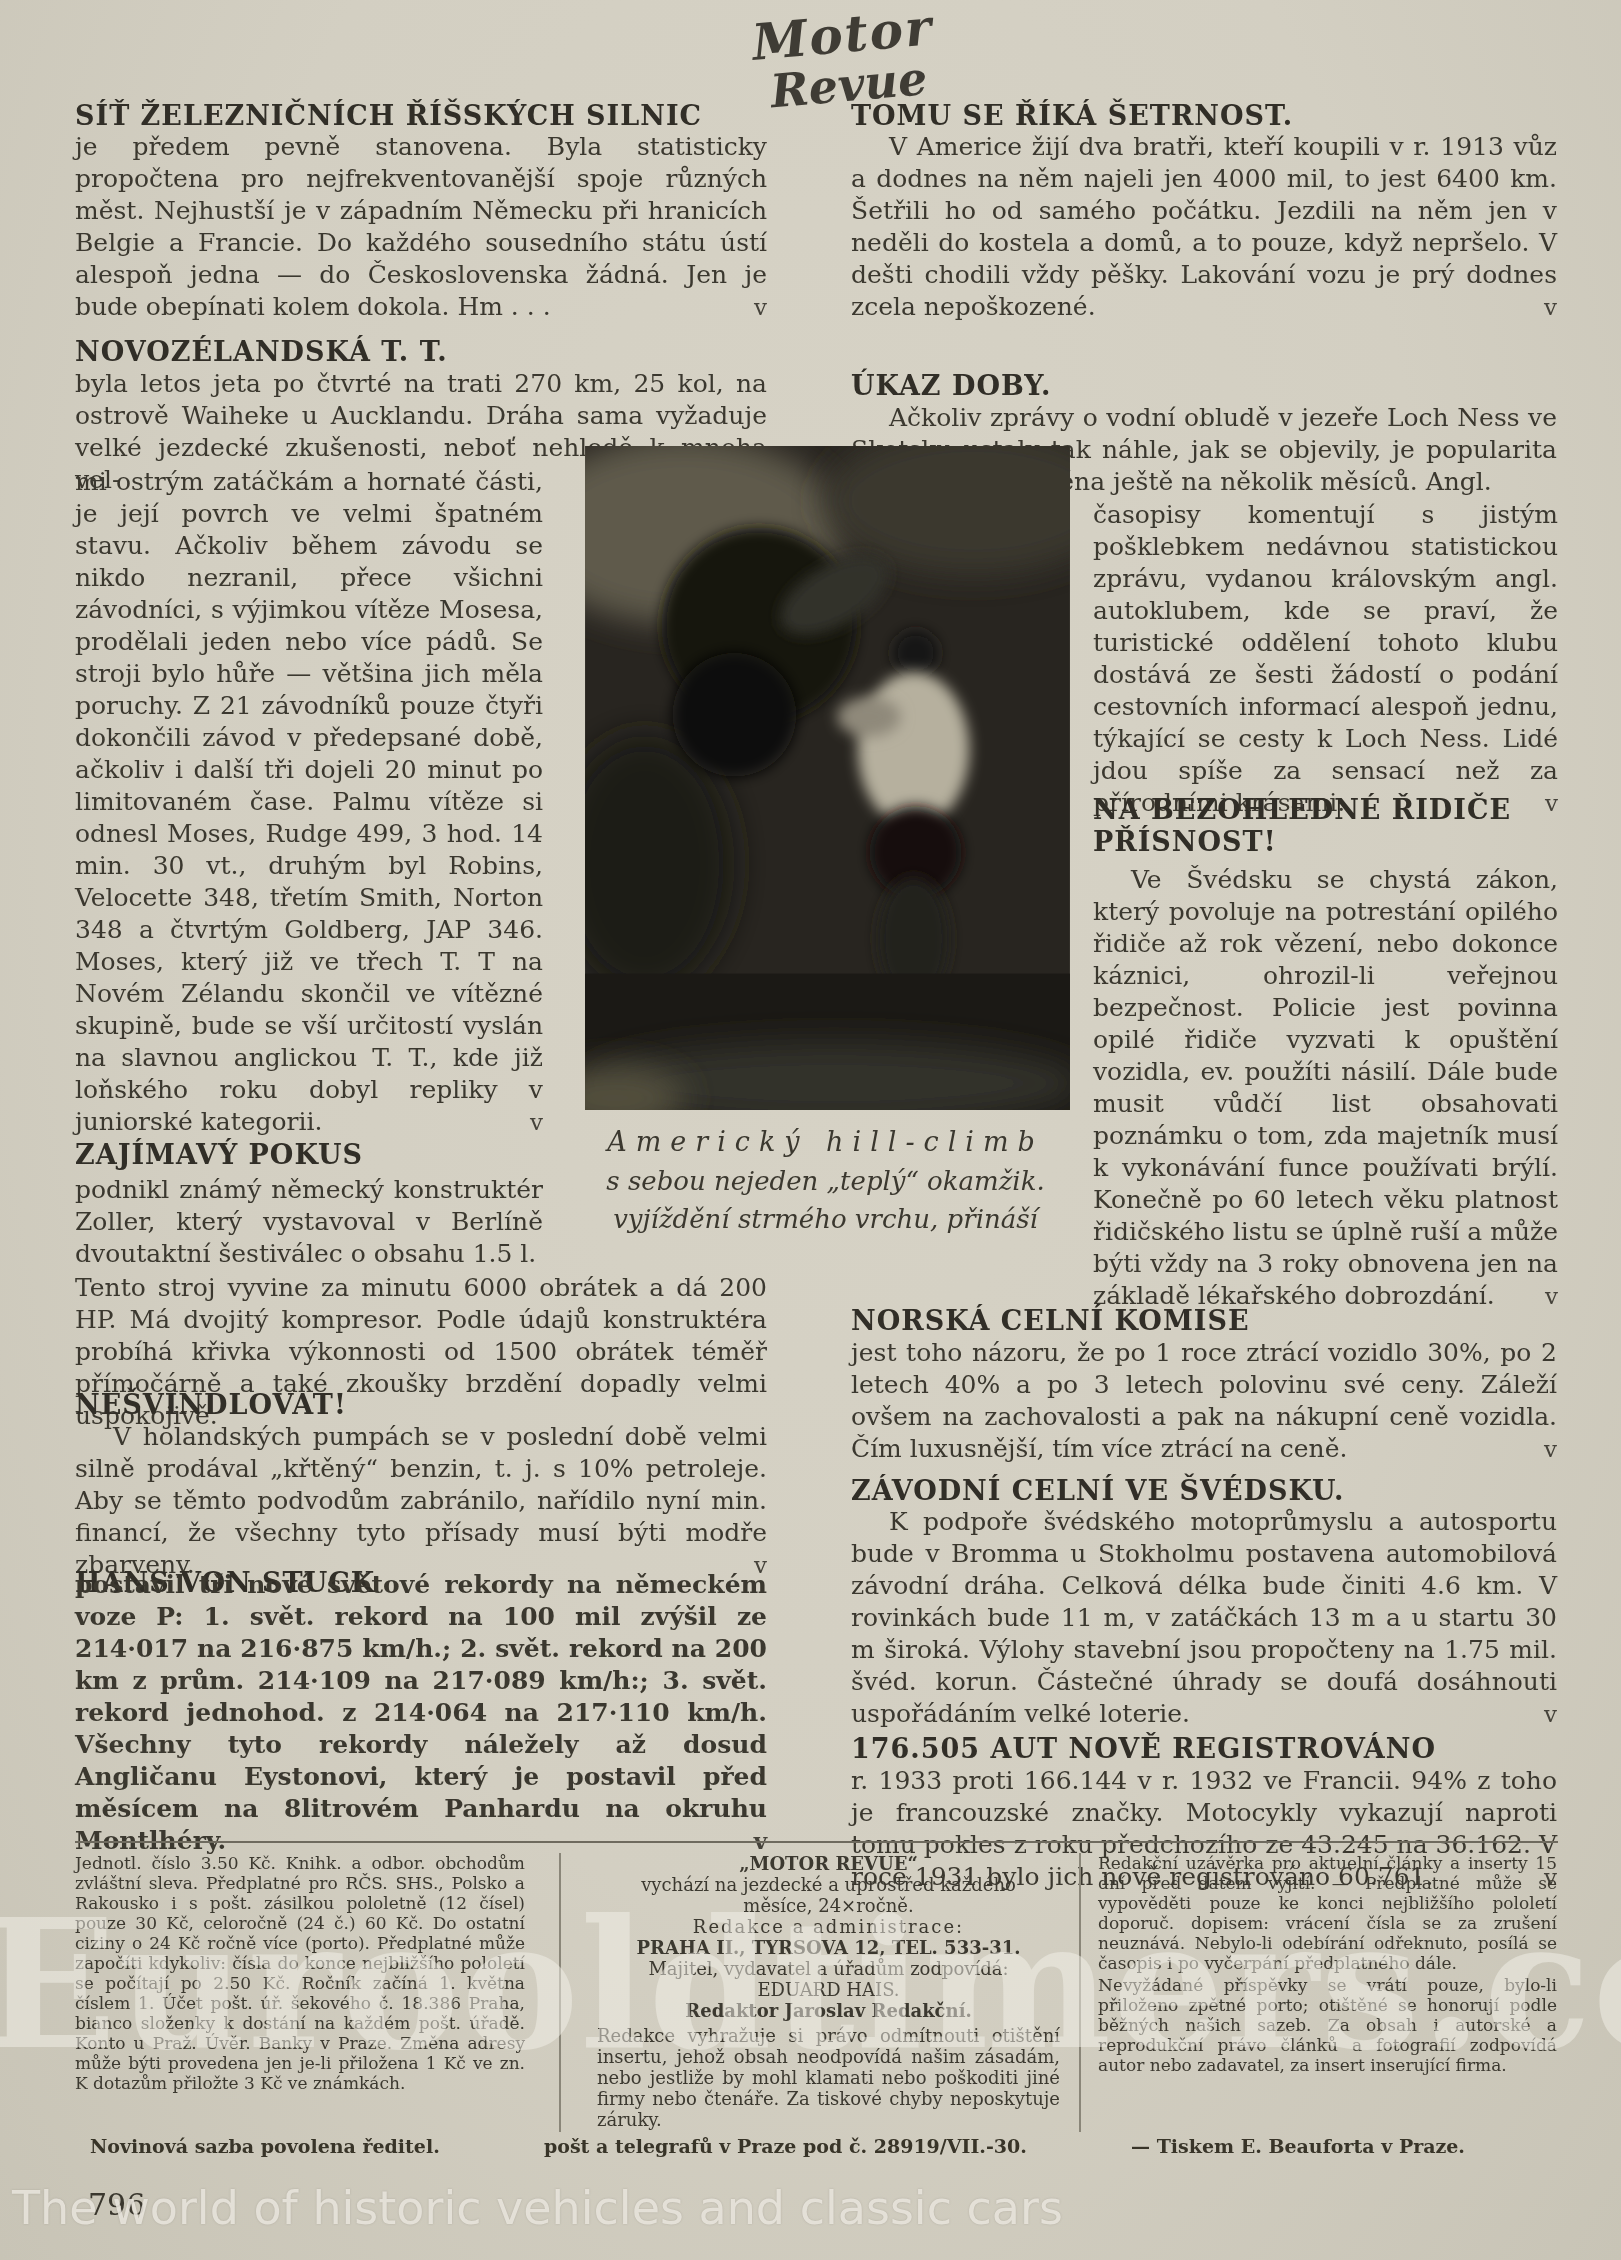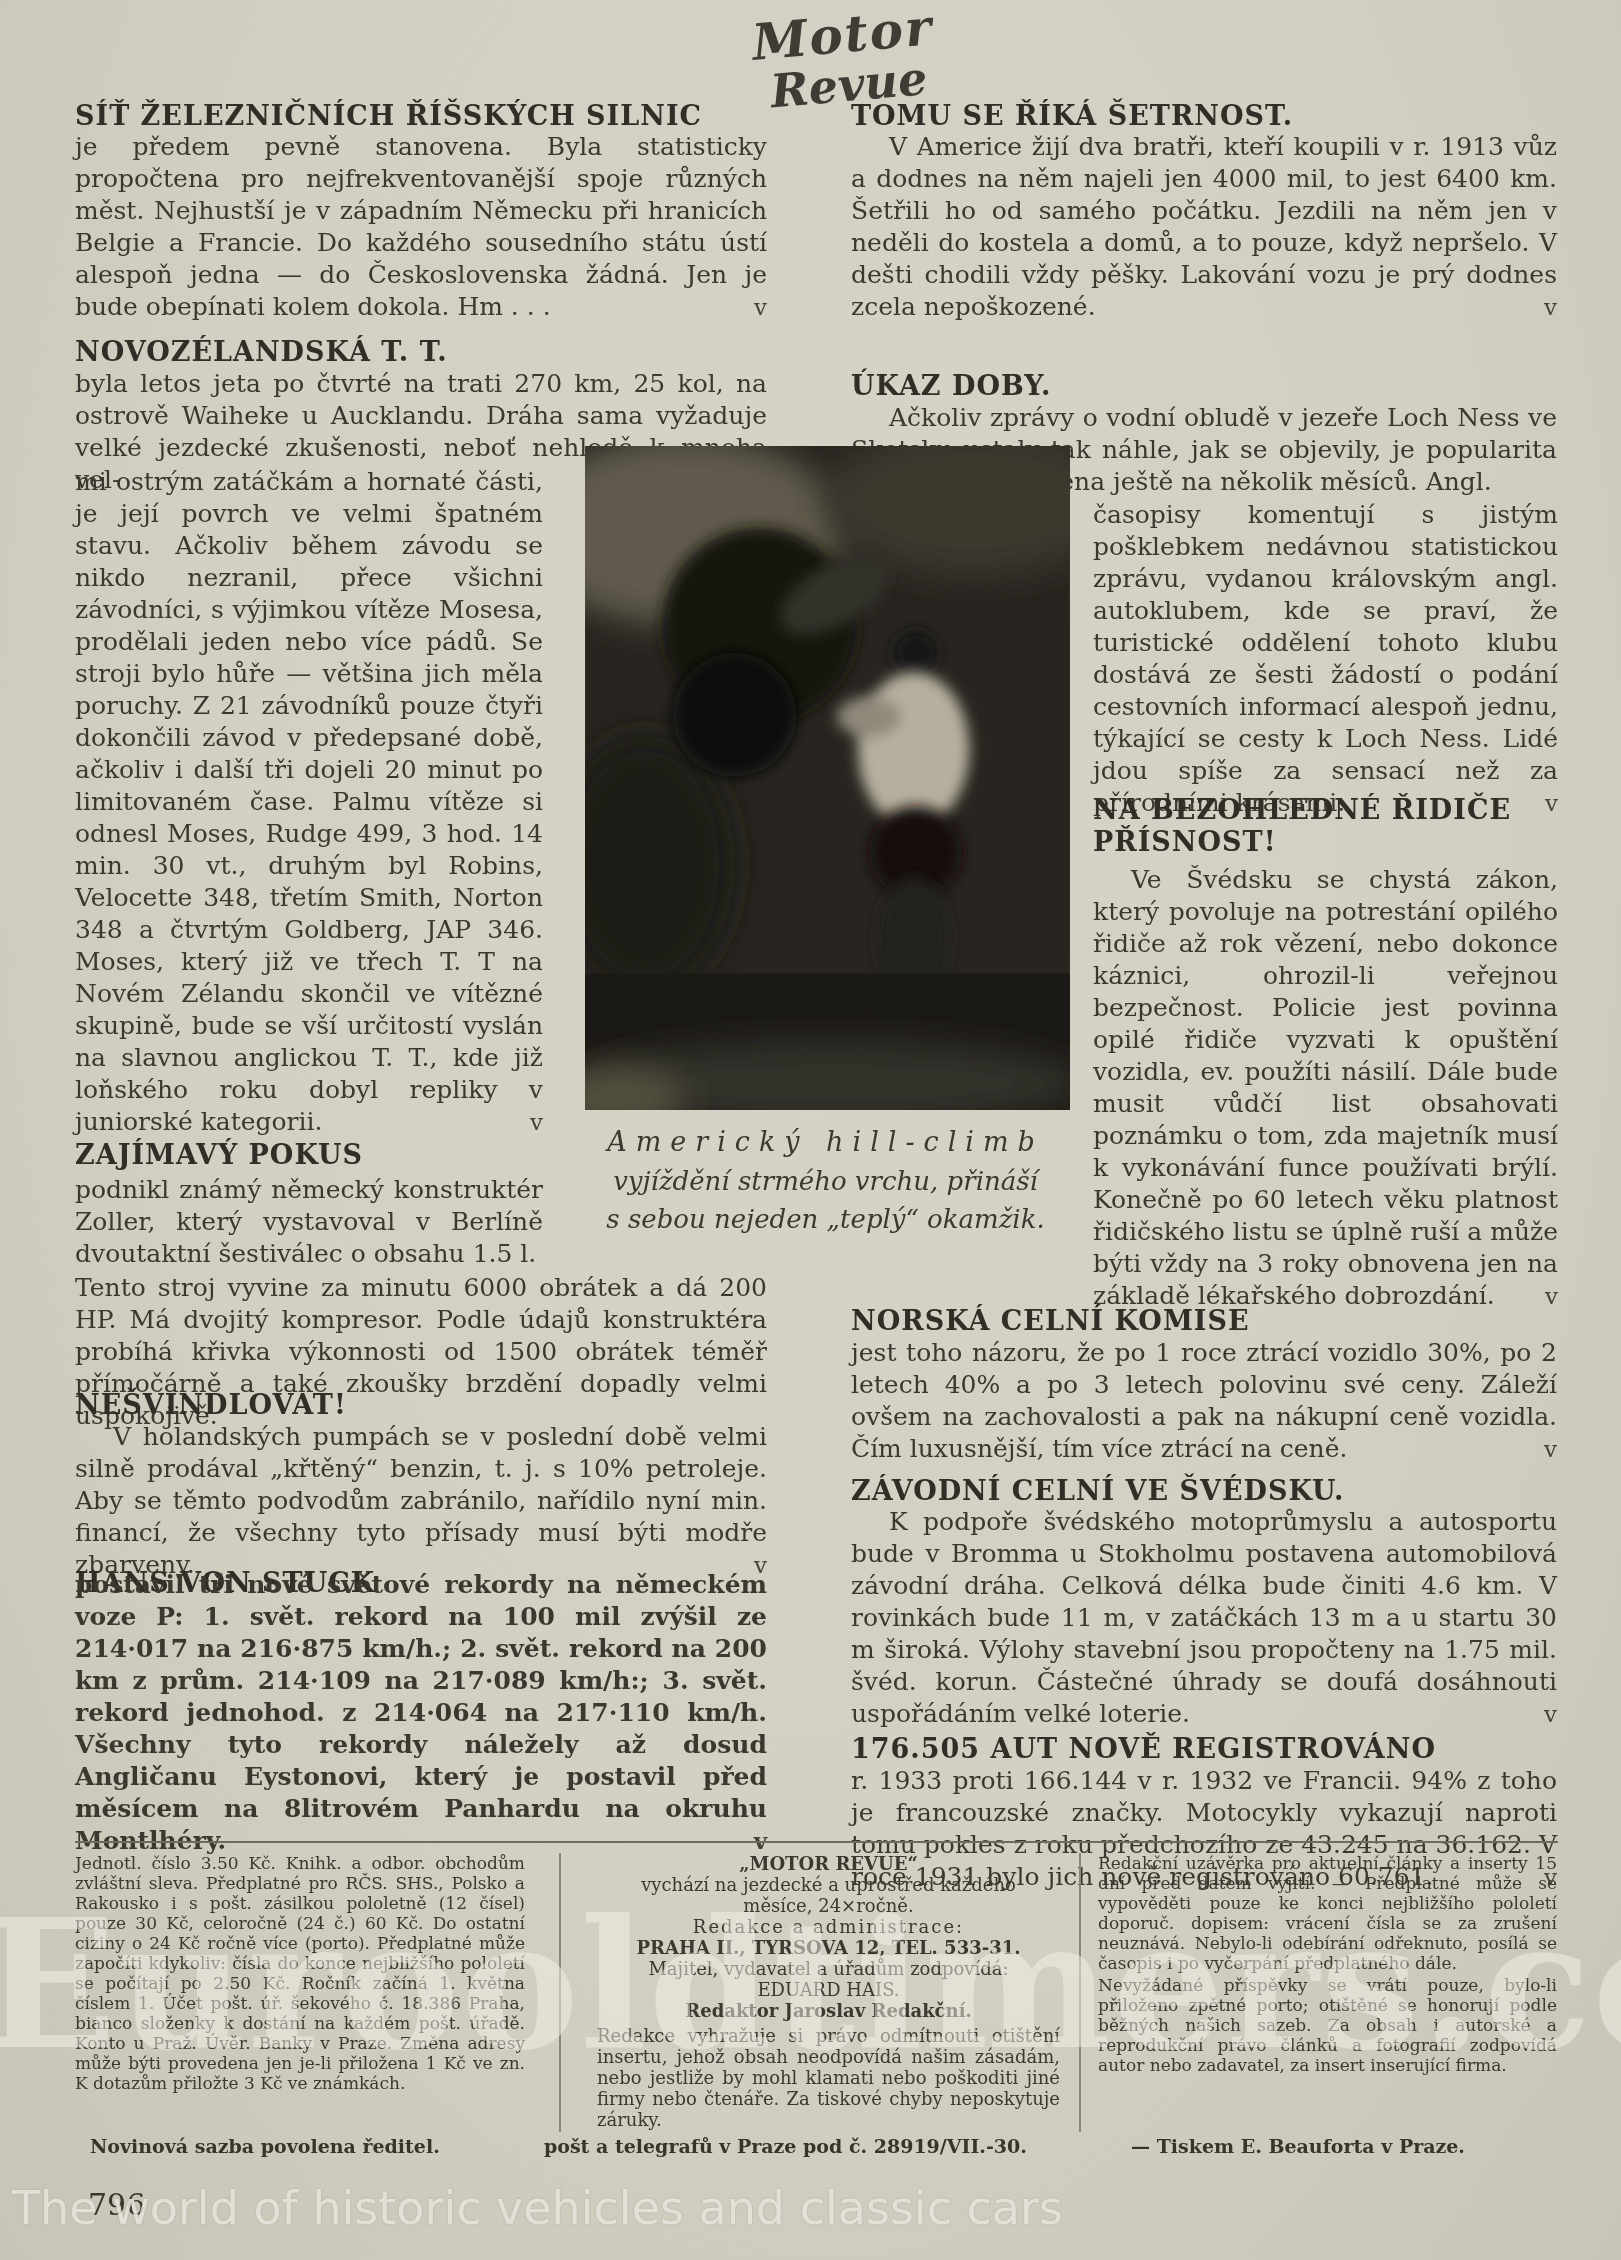--- a/index.html
+++ b/index.html
@@ -134,22 +134,22 @@
       <ellipse cx="285" cy="272" rx="32" ry="20" fill="#8f897a" filter="url(#soft2)"></ellipse>
       <ellipse cx="332" cy="408" rx="46" ry="46" fill="#12100d" filter="url(#soft2)"></ellipse>
       <ellipse cx="330" cy="495" rx="36" ry="62" fill="#23201a" filter="url(#soft2)"></ellipse>
       <rect x="0" y="530" width="487" height="137" fill="#1b1915"></rect>
       <ellipse cx="250" cy="640" rx="250" ry="42" fill="#33302a" filter="url(#soft)"></ellipse>
       <ellipse cx="30" cy="655" rx="70" ry="32" fill="#524f3e" filter="url(#soft)"></ellipse>
     </svg>
   </div>
   <div class="abs cap" style="left:567px;top:1122px;width:517px;">
     <div class="c1">Americký hill-climb</div>
+    <div class="c2">s sebou nejeden „teplý“ okamžik.</div>
     <div class="c2">vyjíždění strmého vrchu, přináší</div>
-    <div class="c2">s sebou nejeden „teplý“ okamžik.</div>
   </div>
 
   <div class="abs rule" style="left:75px;top:1841px;width:1483px;height:2px;"></div>
   <div class="abs vrule" style="left:559px;top:1853px;height:279px;"></div>
   <div class="abs vrule" style="left:1079px;top:1853px;height:279px;"></div>
 
   <div class="abs ft" style="left:75px;top:1853px;width:450px;">Jednotl. číslo 3.50 Kč. Knihk. a odbor. obchodům zvláštní sleva. Předplatné pro RČS. SHS., Polsko a Rakousko i s pošt. zásilkou pololetně (12 čísel) pouze 30 Kč, celoročně (24 č.) 60 Kč. Do ostatní ciziny o 24 Kč ročně více (porto). Předplatné může započíti kdykoliv: čísla do konce nejbližšího pololetí se počítají po 2.50 Kč. Ročník začíná 1. května číslem 1. Účet pošt. úř. šekového č. 18.386 Praha, bianco složenky k dostání na každém pošt. úřadě. Konto u Praž. Úvěr. Banky v Praze. Změna adresy může býti provedena jen je-li přiložena 1 Kč ve zn. K dotazům přiložte 3 Kč ve známkách.</div>
 
   <div class="abs ftc" style="left:597px;top:1853px;width:463px;">
     <div class="b">„MOTOR REVUE“</div>

